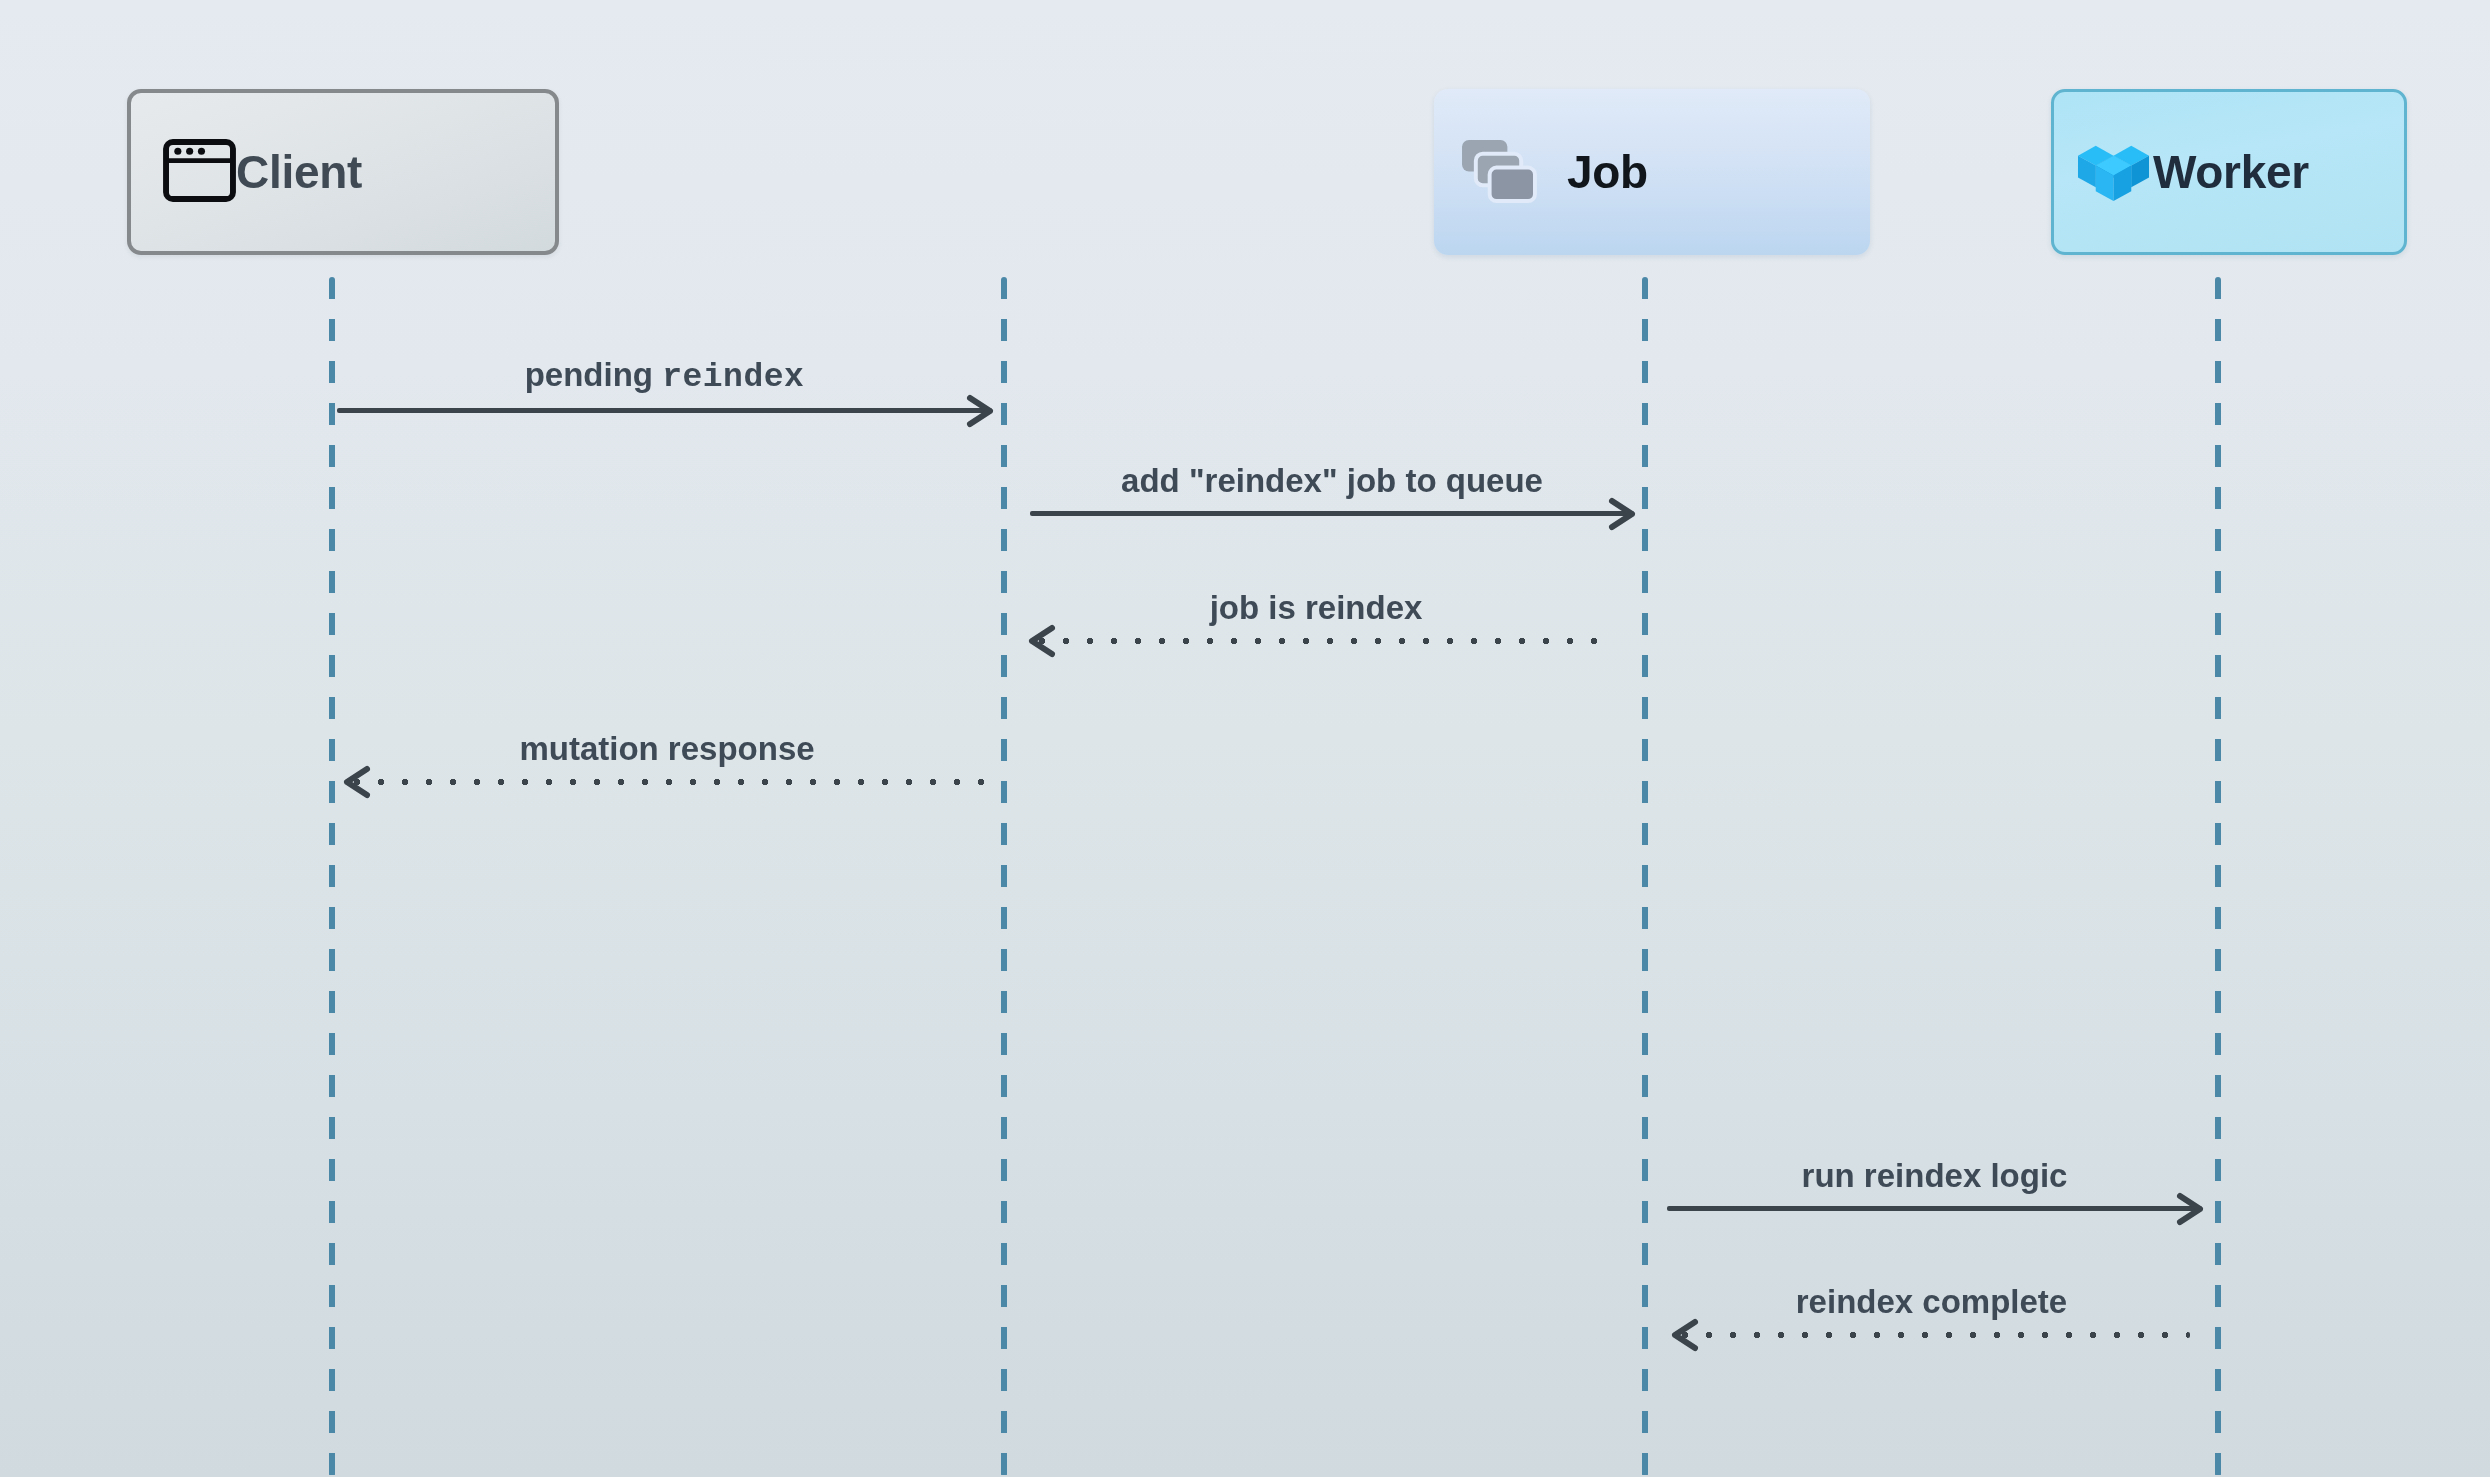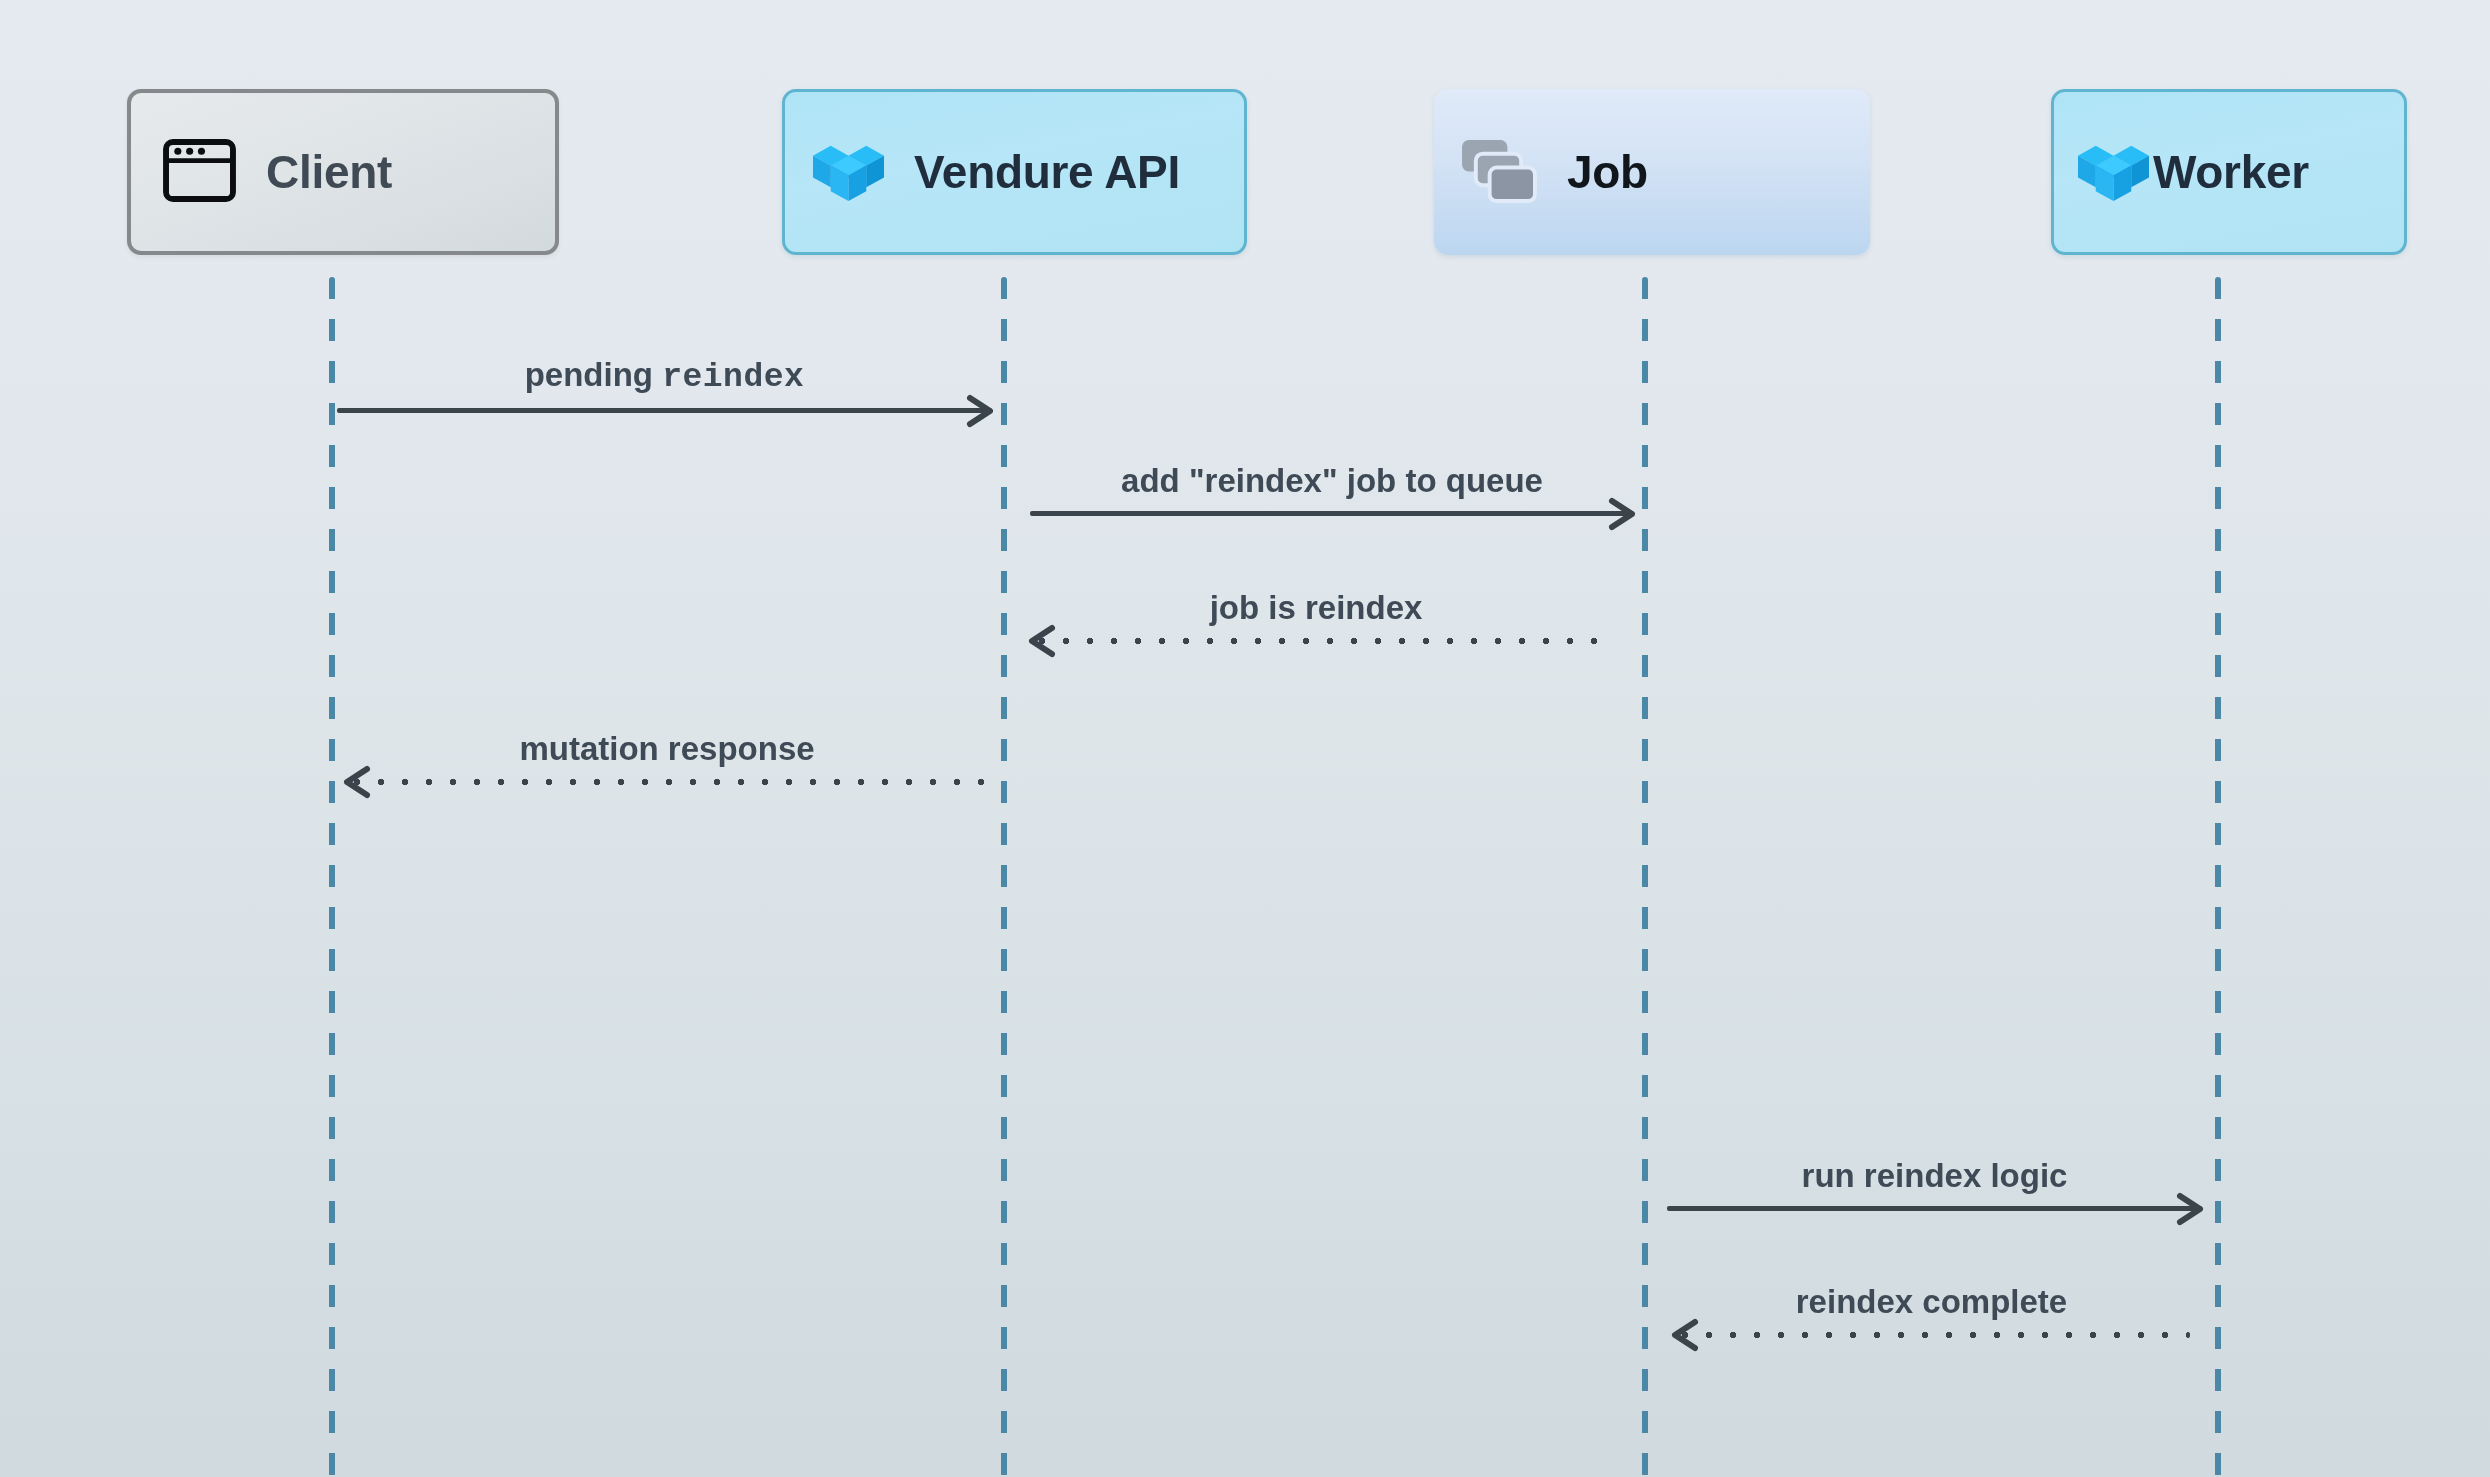--- a/index.html
+++ b/index.html
@@ -64,21 +64,21 @@
   
   .p-client {
     left: 127px;
     top: 89px;
     width: 432px;
     border: 4px solid #86898c;
     background: linear-gradient(160deg, #e7eaec 0%, #dfe4e7 45%, #d3dade 100%);
     box-shadow: 0 2px 4px rgba(80,95,110,0.10);
     padding-left: 32px;
   }
-  .p-client .p-label { color: #3f4a54; margin-left: 30px; }
+  .p-client .p-label { color: #3f4a54; }
 
   
   .p-api {
     left: 782px;
     top: 89px;
     width: 465px;
     border: 3px solid #5fb4cf;
     background: linear-gradient(170deg, #aee4f6 0%, #b6e6f7 40%, #b0e3f3 100%);
     box-shadow: 0 2px 5px rgba(70,120,150,0.14);
     padding-left: 24px;
@@ -174,39 +174,20 @@
         <rect x="3" y="3" width="68" height="58" rx="7" ry="7" fill="none" stroke="#0b0d10" stroke-width="6"></rect>
         <line x1="3" y1="22" x2="71" y2="22" stroke="#0b0d10" stroke-width="5"></line>
         <circle cx="15" cy="12.5" r="3.6" fill="#0b0d10"></circle>
         <circle cx="27" cy="12.5" r="3.6" fill="#0b0d10"></circle>
         <circle cx="39" cy="12.5" r="3.6" fill="#0b0d10"></circle>
       </svg>
     </span>
     <span class="p-label">Client</span>
   </div>
 
-  <div class="participant p-api">
-    <span class="p-icon">
-      <svg width="79" height="73" viewBox="0 0 80 74">
-
-        <polygon points="4,22 22,12 40,22 22,32" fill="#29bdf7"></polygon>
-        <polygon points="4,22 22,32 22,54 4,44" fill="#1fa8e8"></polygon>
-        <polygon points="22,32 40,22 40,44 22,54" fill="#0f94d6"></polygon>
-
-        <polygon points="40,22 58,12 76,22 58,32" fill="#29bdf7"></polygon>
-        <polygon points="40,22 58,32 58,54 40,44" fill="#1fa8e8"></polygon>
-        <polygon points="58,32 76,22 76,44 58,54" fill="#0f94d6"></polygon>
-
-        <polygon points="22,32 40,22 58,32 40,42" fill="#3dcbff"></polygon>
-        <polygon points="22,32 40,42 40,68 22,58" fill="#2ab6f2"></polygon>
-        <polygon points="40,42 58,32 58,58 40,68" fill="#17a0e2"></polygon>
-      </svg>
-    </span>
-    <span class="p-label">Vendure API</span>
-  </div>
 
   <div class="participant p-job">
     <span class="p-icon">
       <svg width="81" height="69" viewBox="0 0 82 70">
         <rect x="4" y="4" width="46" height="32" rx="7" ry="7" fill="#9aa5b1"></rect>
         <rect x="18" y="18" width="46" height="32" rx="7" ry="7" fill="#9aa5b1" stroke="#e0eaf8" stroke-width="4"></rect>
         <rect x="32" y="32" width="46" height="34" rx="7" ry="7" fill="#8b95a3" stroke="#e0eaf8" stroke-width="4"></rect>
       </svg>
     </span>
     <span class="p-label">Job</span>

